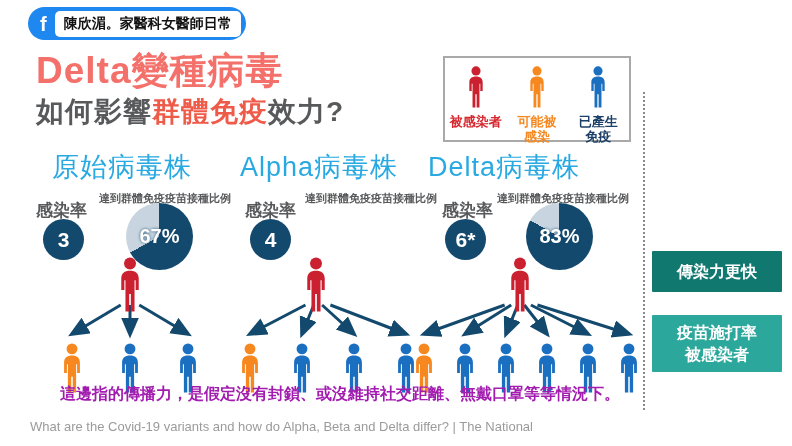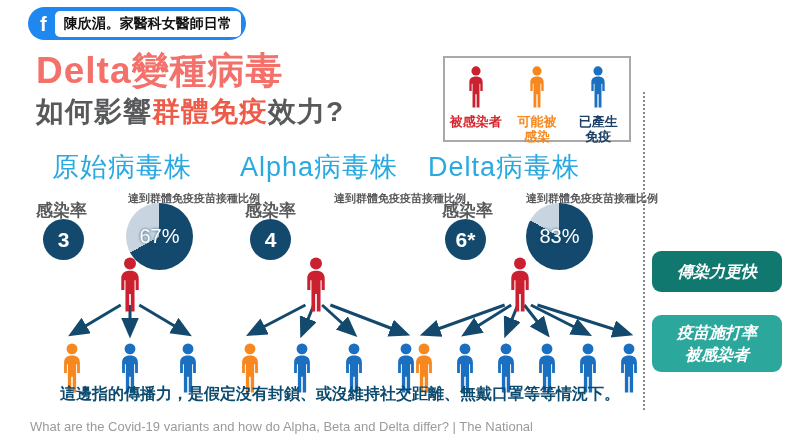--- a/index.html
+++ b/index.html
@@ -18,36 +18,36 @@
   .title2 .hl{color:#ef5b49;}
   
   .legend{position:absolute;left:443px;top:56px;width:188px;height:86px;background:#fff;
     border:2px solid #a9a9a9;display:flex;justify-content:space-around;align-items:flex-start;padding-top:8px;box-sizing:border-box;}
   .legend-item{display:flex;flex-direction:column;align-items:center;width:33%;}
   .legend-item .lab{font-size:13px;font-weight:bold;line-height:1.15;text-align:center;margin-top:3px;white-space:nowrap;}
   
   .divider{position:absolute;left:643px;top:92px;height:318px;width:0;border-left:2px dotted #8a8a8a;}
   
   .sb-title{position:absolute;left:650px;top:157px;width:142px;text-align:center;font-size:21px;font-weight:bold;color:#1aa397;}
-  .sb-btn{position:absolute;left:652px;width:130px;border-radius:9px;color:#fff;font-weight:bold;font-size:16px;
-    display:flex;flex-direction:column;align-items:center;justify-content:center;text-align:center;line-height:1.35;font-style:italic;}
+  .sb-btn{position:absolute;left:652px;width:130px;border-radius:1px;color:#fff;font-weight:bold;font-size:16px;
+    display:flex;flex-direction:column;align-items:center;justify-content:center;text-align:center;line-height:1.35;}
   .sb-btn1{top:251px;height:41px;}
   .sb-btn2{top:315px;height:57px;}
   
   .v-title{position:absolute;top:149px;font-size:27px;font-weight:normal;color:#29a9e1;letter-spacing:1px;white-space:nowrap;}
   .rate-label{position:absolute;top:199px;font-size:17px;font-weight:bold;color:#58595b;white-space:nowrap;}
-  .sub-label{position:absolute;top:191px;font-size:11px;font-weight:bold;color:#58595b;white-space:nowrap;margin-left:29px;}
+  .sub-label{position:absolute;top:191px;font-size:11px;font-weight:bold;color:#58595b;white-space:nowrap;}
   .rate-circle{position:absolute;width:41px;height:41px;border-radius:50%;color:#fff;font-size:21px;font-weight:bold;
     display:flex;align-items:center;justify-content:center;top:219px;}
   .pie{position:absolute;width:67px;height:67px;border-radius:50%;top:203px;
     display:flex;align-items:center;justify-content:center;}
-  .pie span{color:#fff;font-size:20px;font-weight:normal;text-shadow:0 0 3px rgba(20,73,110,.95);}
+  .pie span{color:#fff;font-size:20px;font-weight:bold;text-shadow:0 0 3px rgba(20,73,110,.95);}
   .tree{position:absolute;top:257px;height:140px;}
   
-  .footnote{position:absolute;left:40px;top:384px;width:600px;text-align:center;font-size:16px;font-weight:600;color:#0c4a6e;white-space:nowrap;}
+  .footnote{position:absolute;left:40px;top:384px;width:600px;text-align:center;font-size:16px;font-weight:600;color:#a21caf;white-space:nowrap;}
   .caption{position:absolute;left:30px;top:419px;font-size:13px;color:#9b9b9b;white-space:nowrap;}
 </style>
 </head>
 <body>
 
 <div id="stage">
 
   <div class="fb-badge">
     <span class="fb-f">f</span>
     <span class="fb-label">陳欣湄。家醫科女醫師日常</span>

